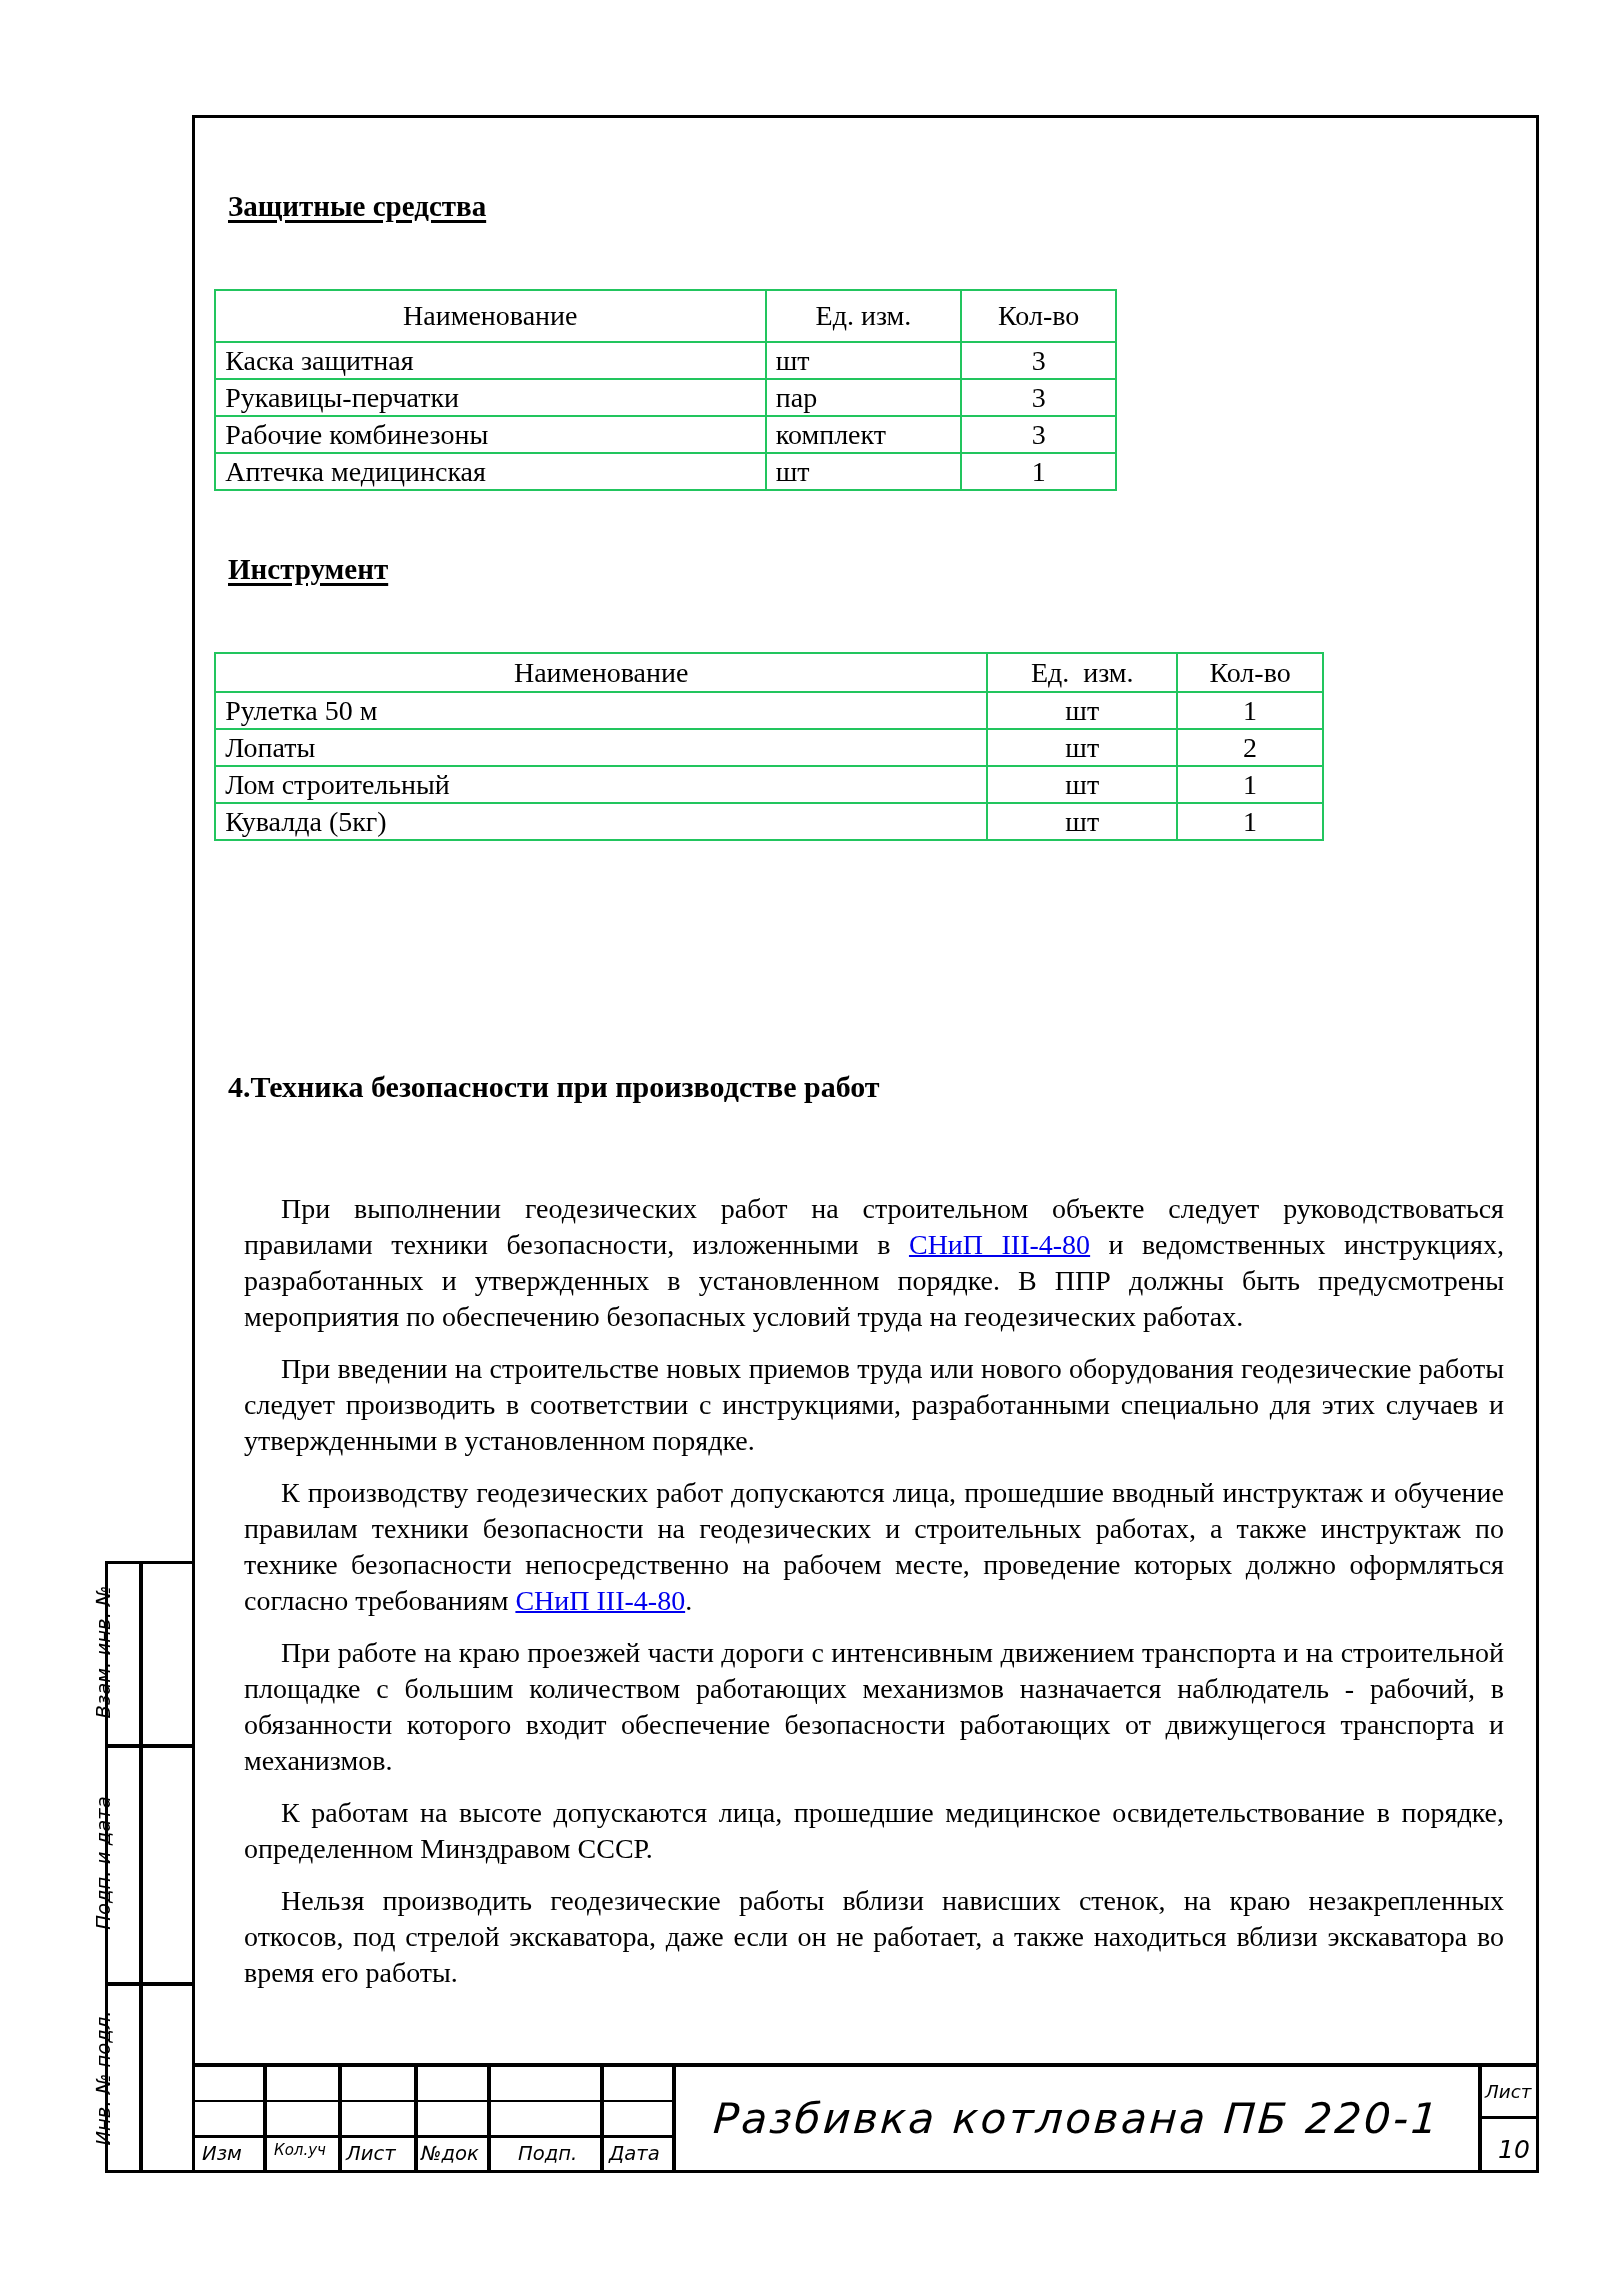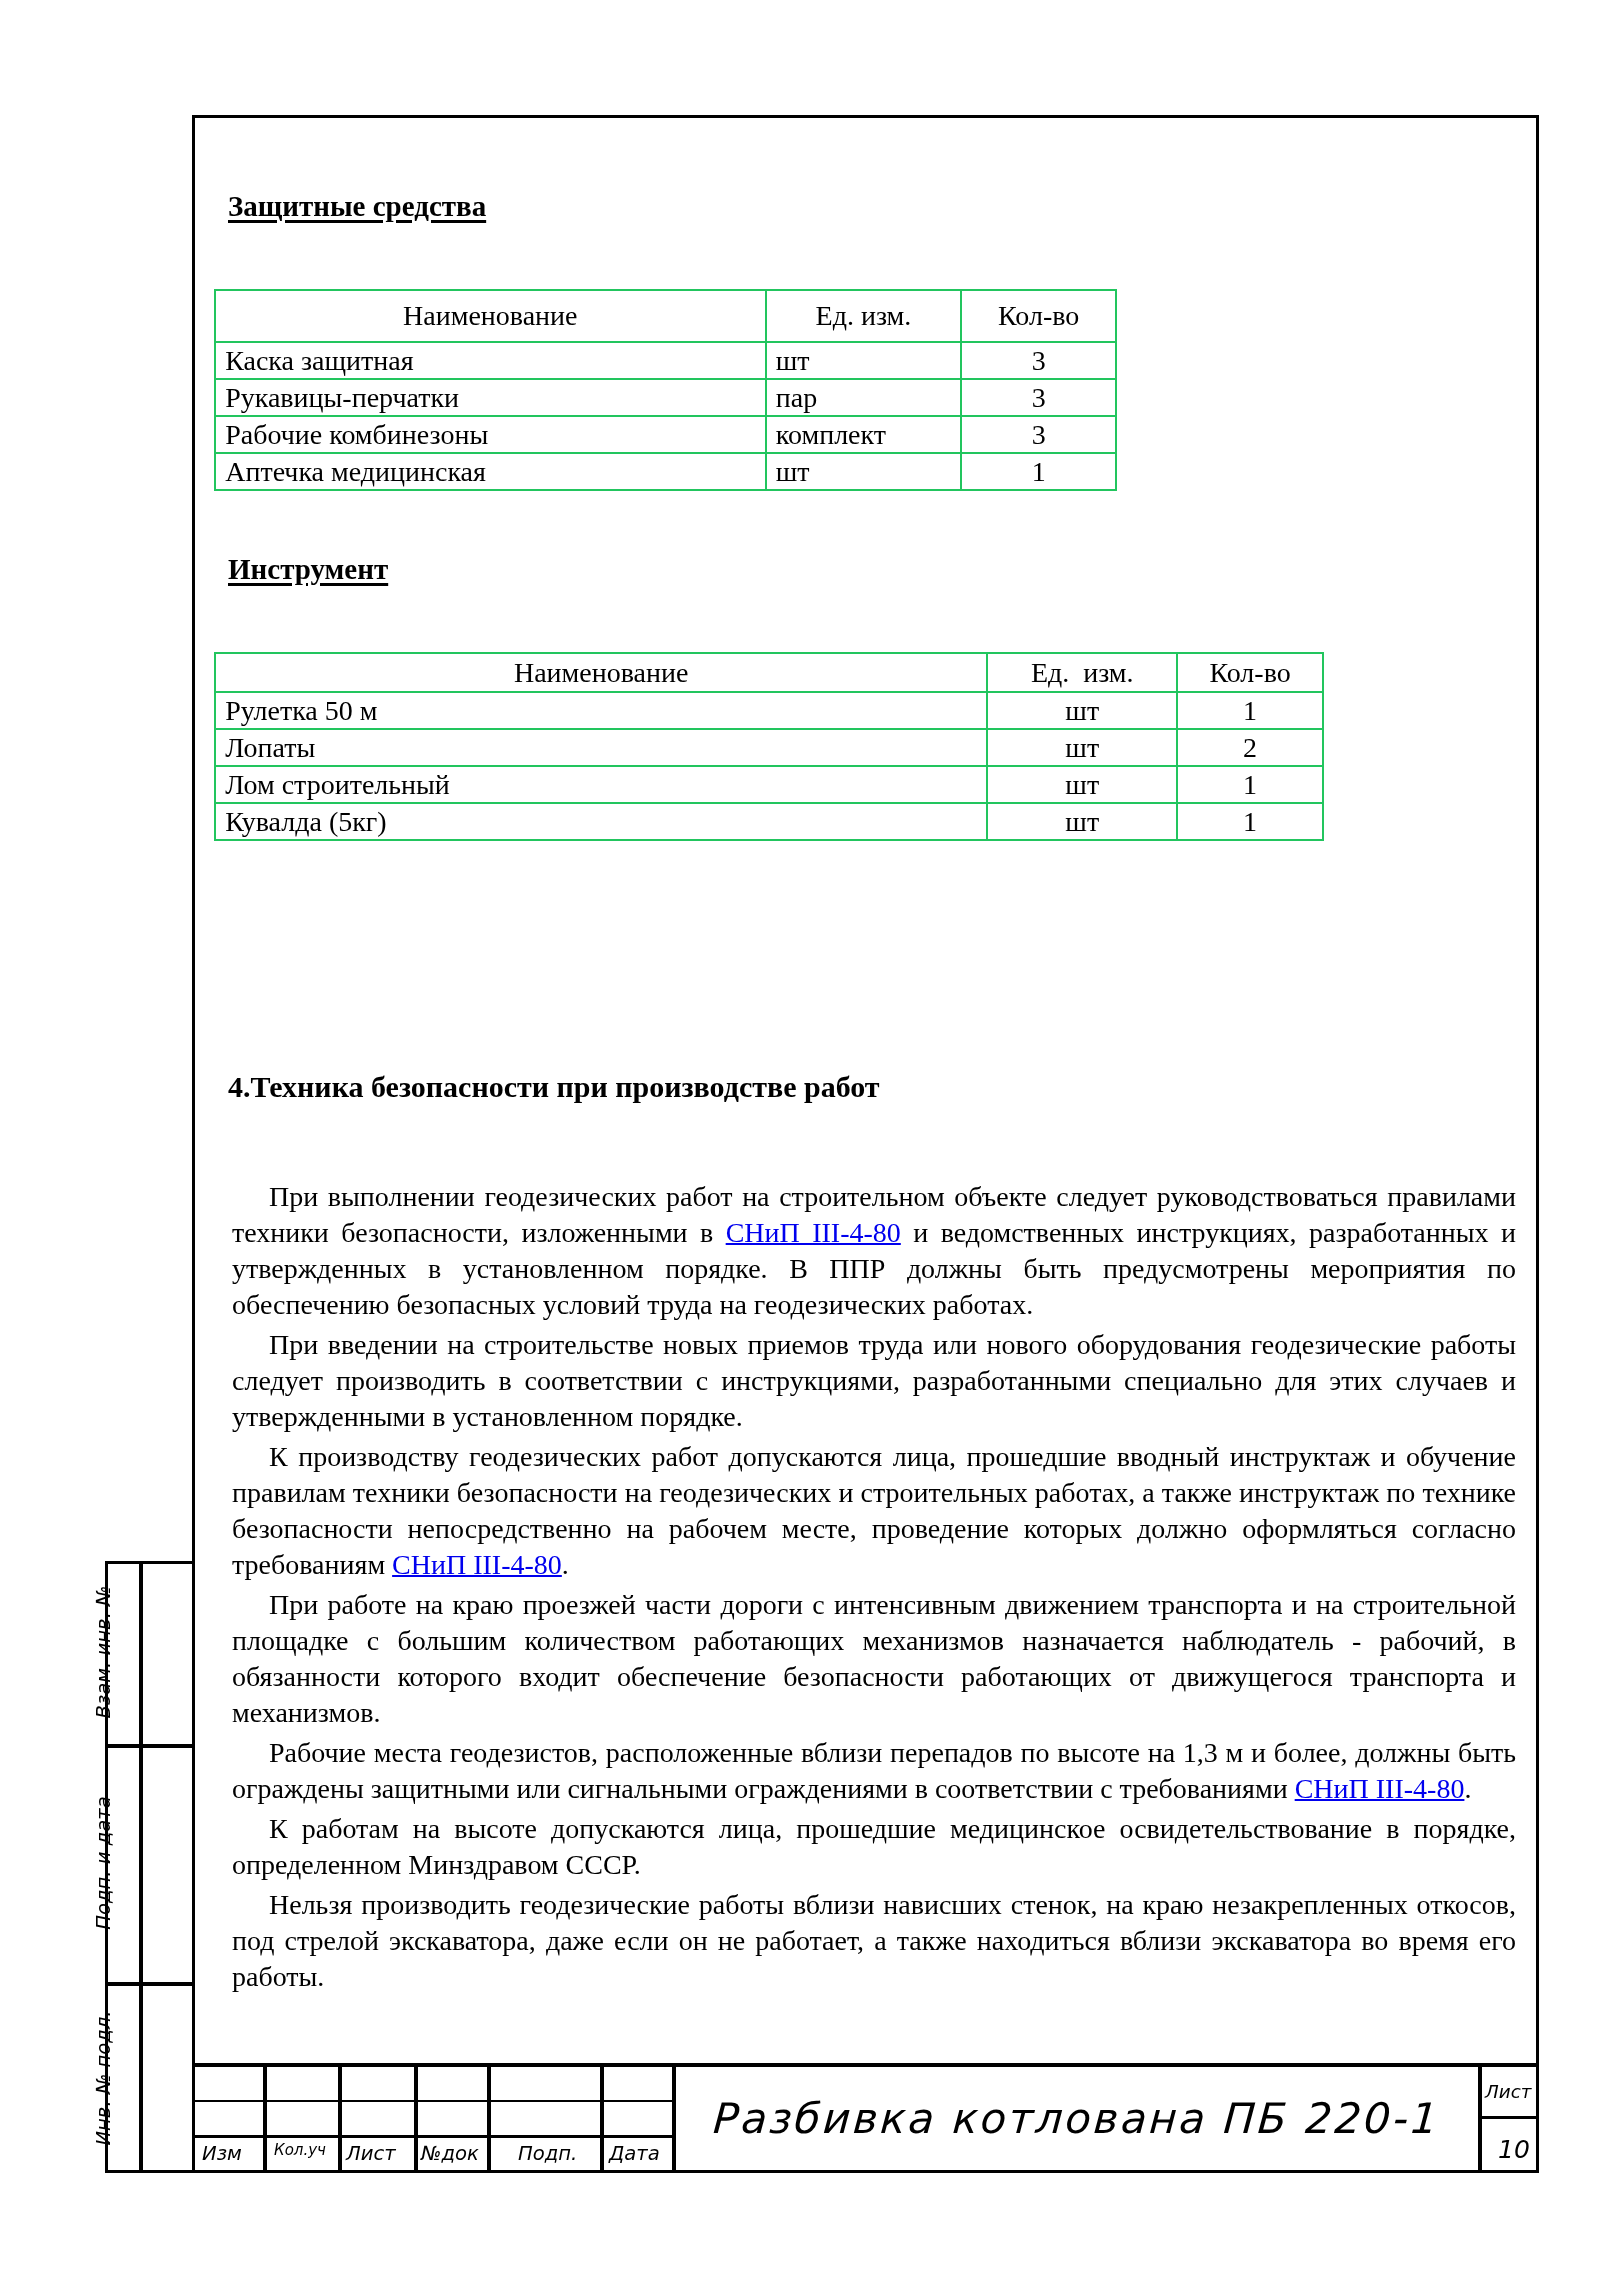--- a/index.html
+++ b/index.html
@@ -10,21 +10,21 @@
   .section-title { position:absolute; font-weight:bold; font-size:30px; }
 
   table.spec { position:absolute; border-collapse:collapse; font-size:28px; }
   table.spec td, table.spec th { border:2px solid #22c55e; padding:0 9.2px; font-weight:normal; white-space:nowrap; line-height:1; }
   table.spec th { text-align:center; }
   .c-name { text-align:left; }
   .c-unit-l { text-align:left; }
   .c-center { text-align:center; }
 
   .body-text { position:absolute; left:228px; width:1292px; font-size:28px; line-height:36px; text-align:justify; }
-  .body-text p { margin:4px; text-indent:37px; text-align:justify; }
+  .body-text p { margin:16px; text-indent:37px; text-align:justify; }
   a.snip { color:#0000ee; text-decoration:underline; text-decoration-thickness:2px; }
 
   .side-strip { position:absolute; left:105px; top:1561px; width:88px; height:612px; border:3.9px solid #000; border-right:none; box-sizing:border-box; }
   .side-inner { position:absolute; left:139px; top:1561px; width:3.9px; height:612px; background:#000; }
   .side-hline { position:absolute; left:105px; width:88px; height:3.9px; background:#000; }
   .side-label { position:absolute; font-family:"DejaVu Sans", sans-serif; font-style:italic; font-size:19.6px; transform:rotate(-90deg); transform-origin:center center; white-space:nowrap; text-align:center; }
 
   .tb-line-h { position:absolute; background:#000; }
   .tb-line-v { position:absolute; background:#000; width:3.9px; }
   .tb-label { position:absolute; font-family:"DejaVu Sans", sans-serif; font-style:italic; font-size:19.6px; white-space:nowrap; }
@@ -109,21 +109,20 @@
 </tbody>
   </table>
 
 <div class="section-title" style="left:228px; top:1070px;">4.Техника безопасности при производстве работ</div>
 
 <div class="body-text" style="top:1175px;">
   <p><span>При выполнении геодезических работ на строительном объекте следует руководствоваться правилами техники безопасности, изложенными в </span><a class="snip" href="#" style="color: rgb(0, 0, 238);">СНиП III-4-80</a><span> и ведомственных инструкциях, разработанных и утвержденных в установленном порядке. В ППР должны быть предусмотрены мероприятия по обеспечению безопасных условий труда на геодезических работах.</span></p>
   <p>При введении на строительстве новых приемов труда или нового оборудования геодезические работы следует производить в соответствии с инструкциями, разработанными специально для этих случаев и утвержденными в установленном порядке.</p>
   <p><span>К производству геодезических работ допускаются лица, прошедшие вводный инструктаж и обучение правилам техники безопасности на геодезических и строительных работах, а также инструктаж по технике безопасности непосредственно на рабочем месте, проведение которых должно оформляться согласно требованиям </span><a class="snip" href="#" style="color: rgb(0, 0, 238);">СНиП III-4-80</a><span>.</span></p>
   <p>При работе на краю проезжей части дороги с интенсивным движением транспорта и на строительной площадке с большим количеством работающих механизмов назначается наблюдатель - рабочий, в обязанности которого входит обеспечение безопасности работающих от движущегося транспорта и механизмов.</p>
-  <p><span>Рабочие места геодезистов, расположенные вблизи перепадов по высоте на 1,3 м и более, должны быть ограждены защитными или сигнальными ограждениями в соответствии с требованиями </span><a class="snip" href="#" style="color: rgb(0, 0, 238);">СНиП III-4-80</a><span>.</span></p>
   <p>К работам на высоте допускаются лица, прошедшие медицинское освидетельствование в порядке, определенном Минздравом СССР.</p>
   <p>Нельзя производить геодезические работы вблизи нависших стенок, на краю незакрепленных откосов, под стрелой экскаватора, даже если он не работает, а также находиться вблизи экскаватора во время его работы.</p>
 </div>
 
 <div class="side-strip"></div>
 <div class="side-inner"></div>
 <div class="side-hline" style="top:1744px;"></div>
 <div class="side-hline" style="top:1982px;"></div>
 <div class="side-label" style="left:13px; top:1639px; width:183px; height:26px;">Взам. инв. №</div>
 <div class="side-label" style="left:13px; top:1850px; width:183px; height:26px;">Подп. и дата</div>

